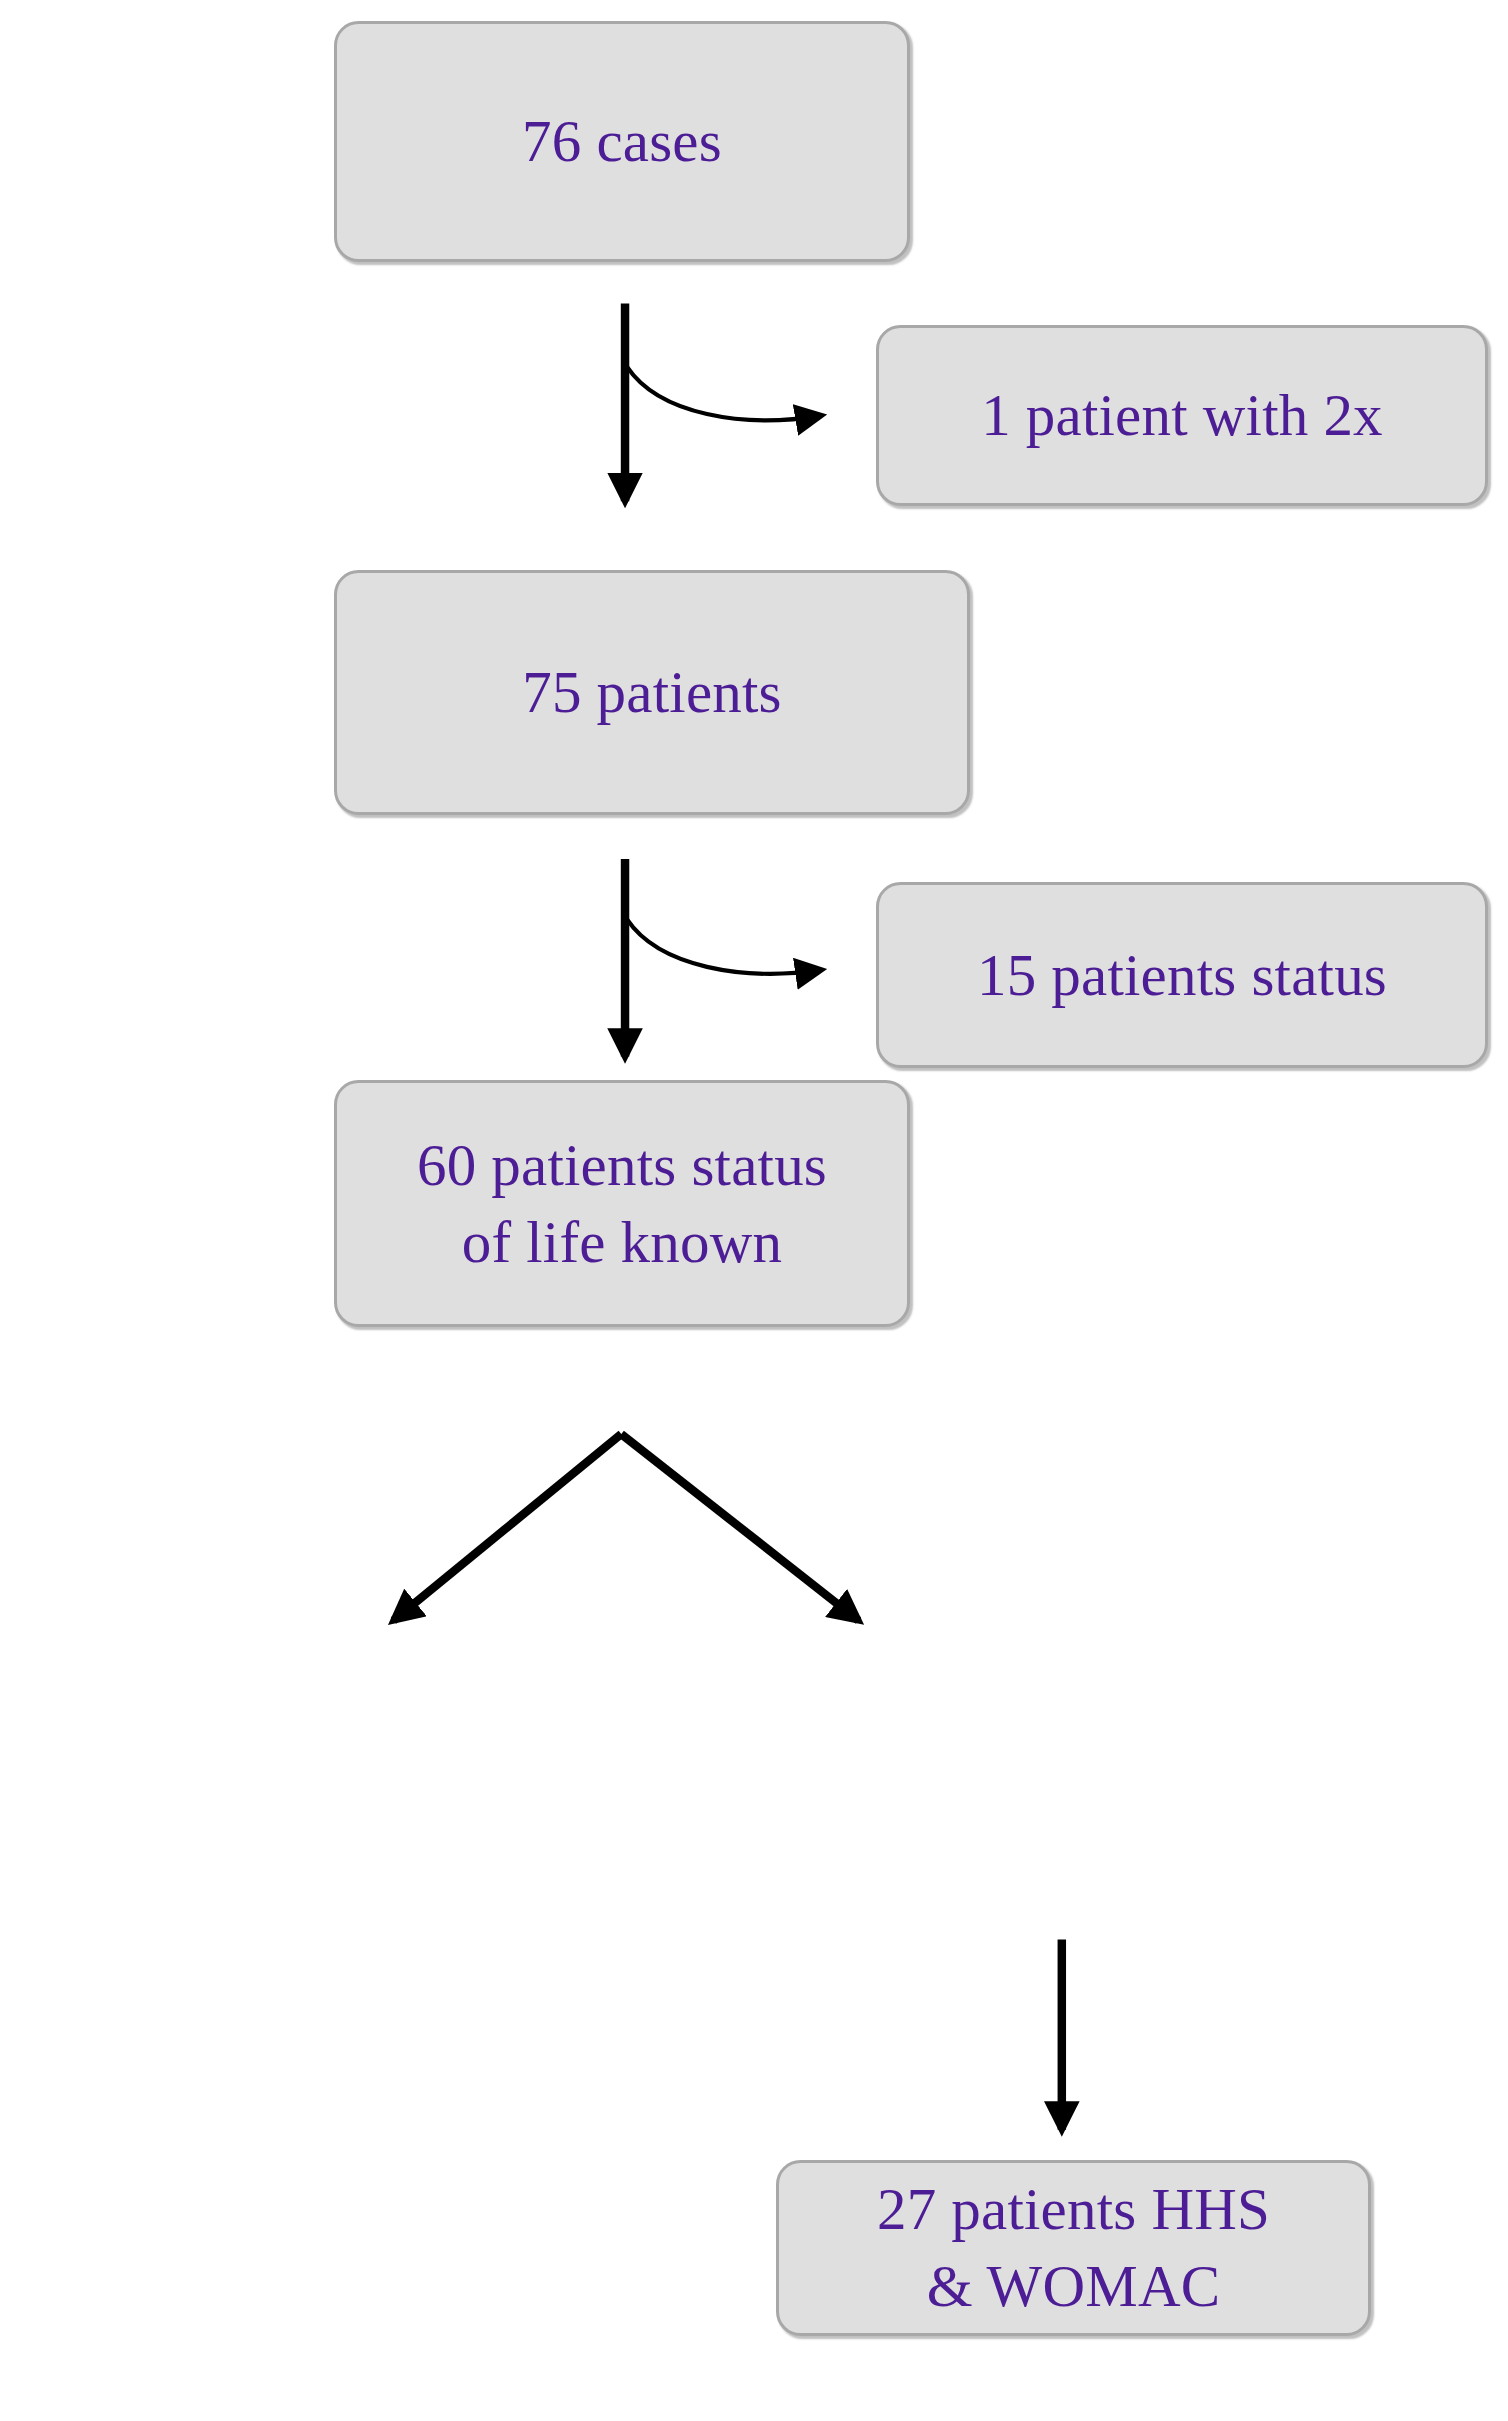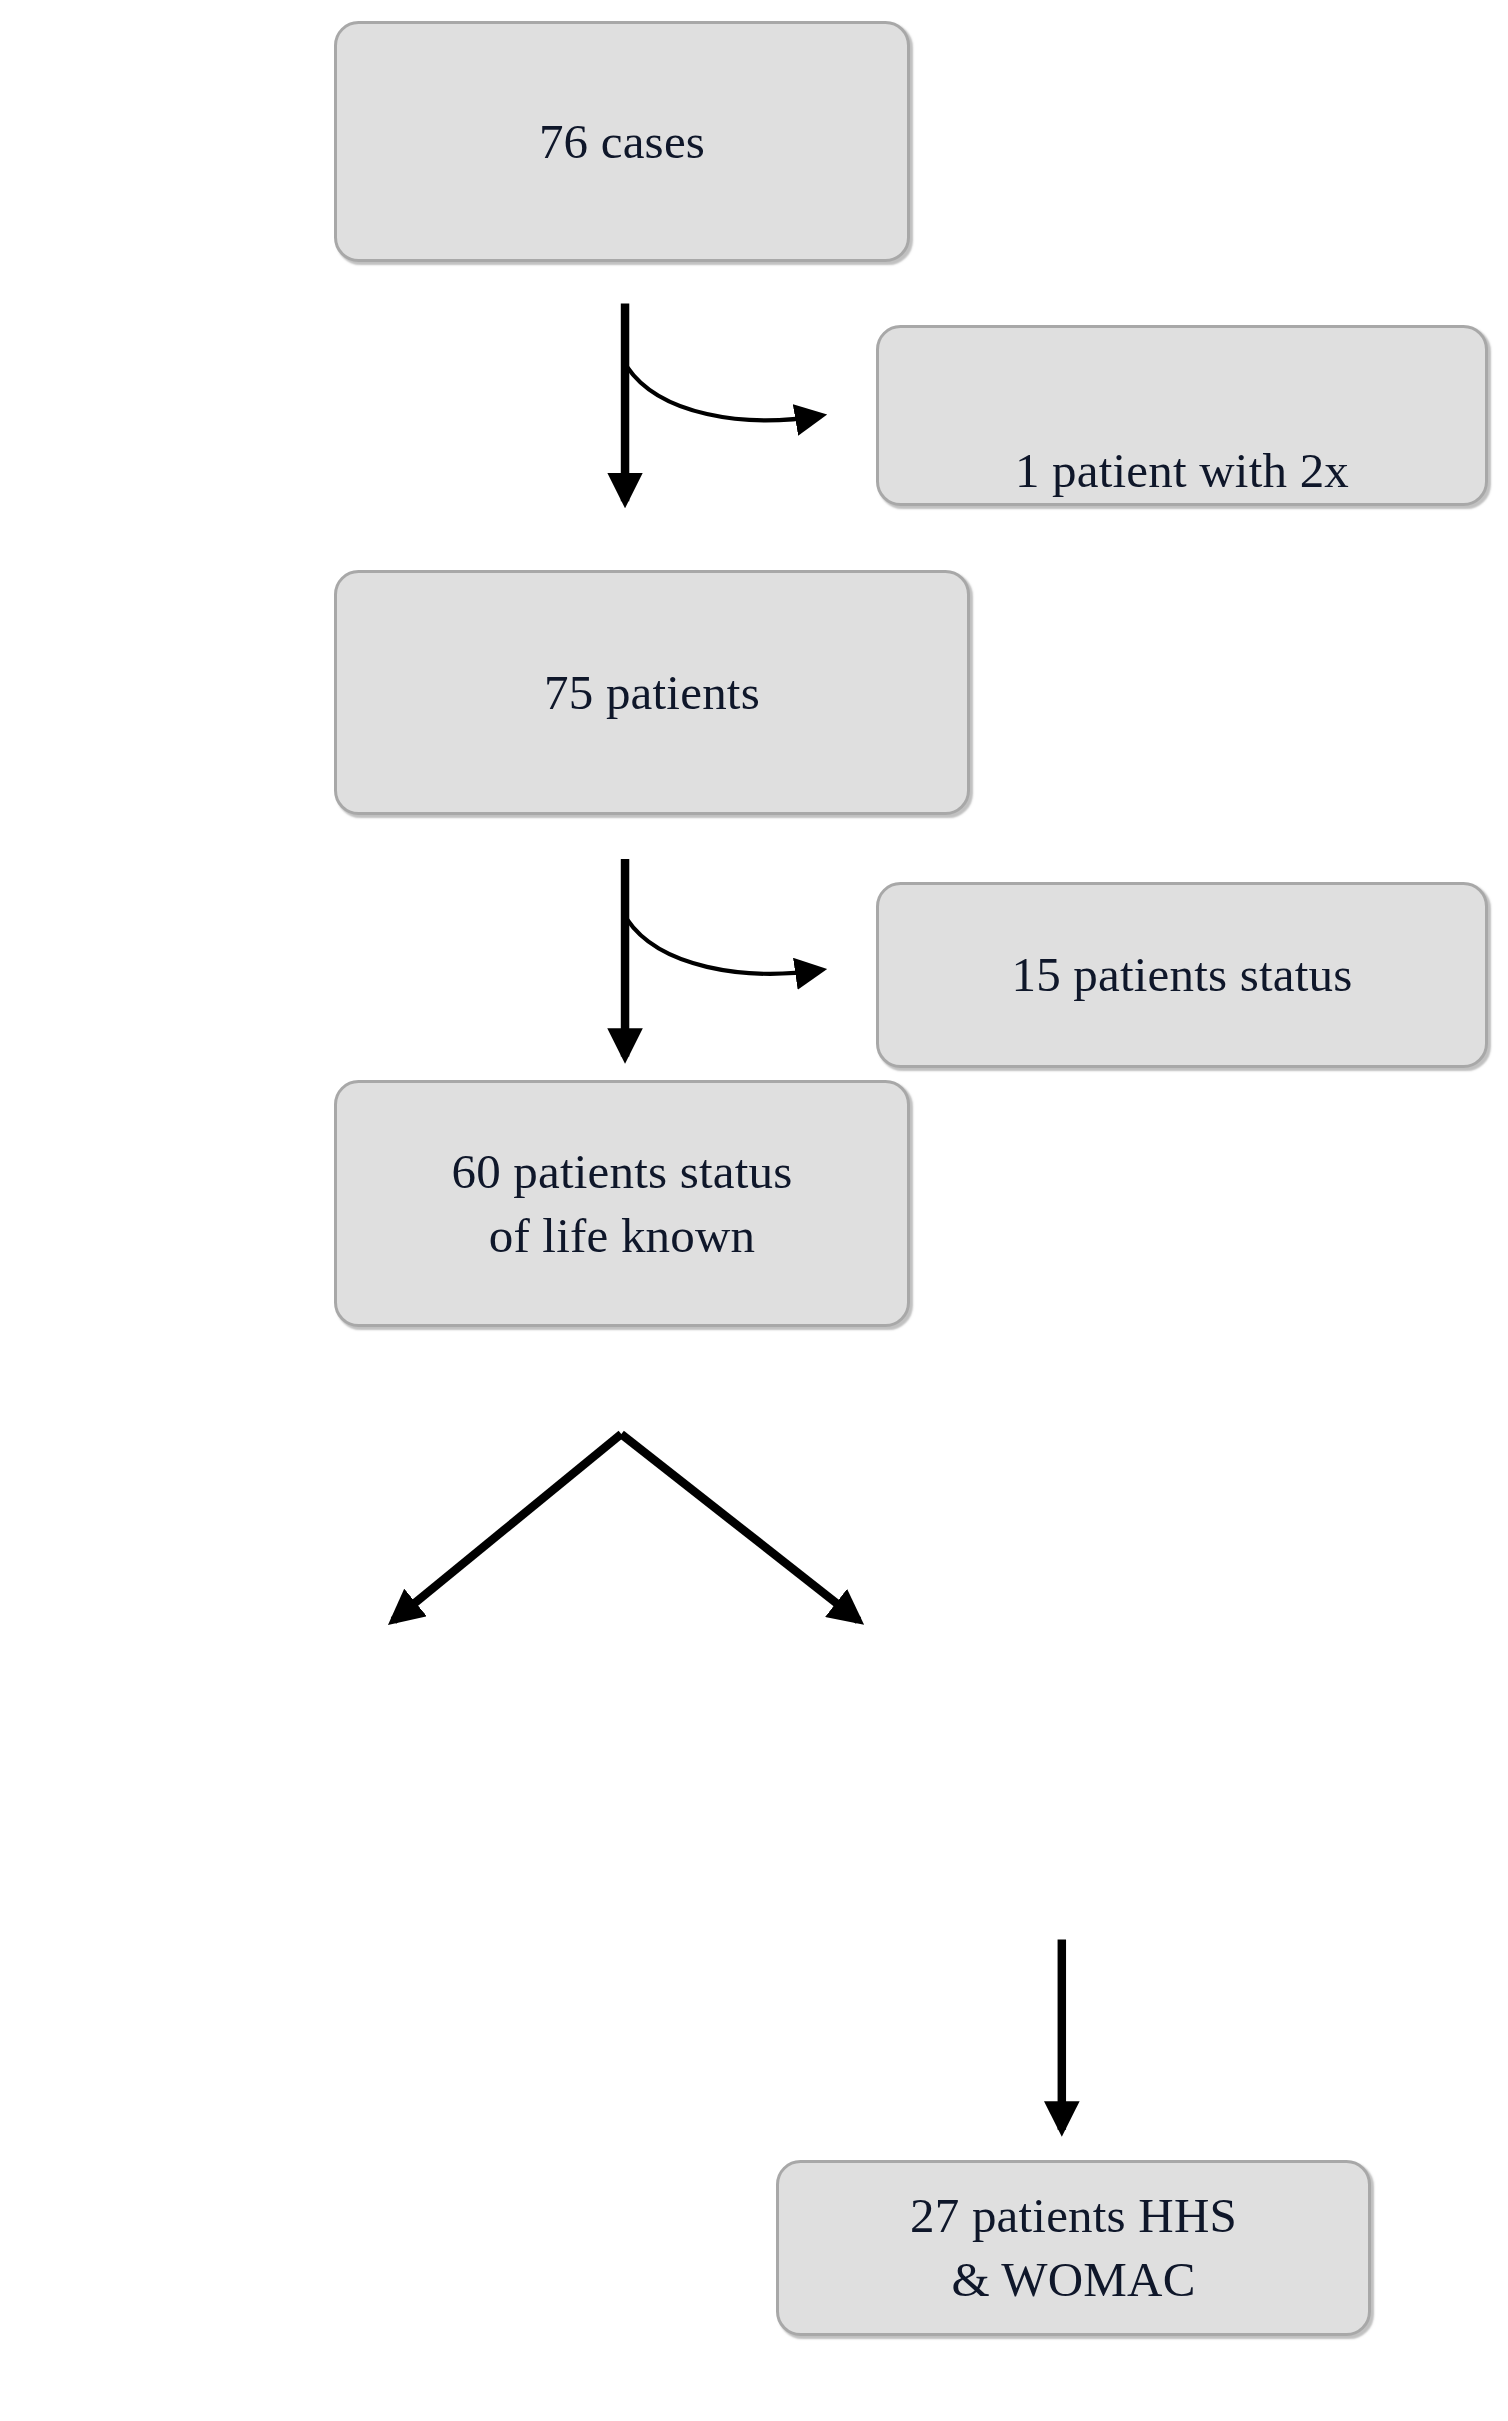--- a/index.html
+++ b/index.html
@@ -32,31 +32,31 @@
     background: #dfdfdf;
     border: 3.8px solid #a8a8a8;
     border-radius: 24.5px;
     box-shadow: 2.8px 2.8px 1.9px rgba(140,140,140,0.55);
     display: flex;
     align-items: center;
     justify-content: center;
     text-align: center;
   }
   .node-label {
-    color: #0f172a;
-    font-size: 49px;
+    color: #4c1d95;
+    font-size: 59px;
     line-height: 1.30;
     letter-spacing: 0.2px;
     white-space: pre-line;
     padding: 0 13px;
   }
 
   
   #node-cases           { left: 334px;  top: 21px;   width: 576px;  height: 241px; }
-  #node-duplicate       { left: 876px;  top: 325px;  width: 612px;  height: 181px; align-items: flex-end; }
+  #node-duplicate       { left: 876px;  top: 325px;  width: 612px;  height: 181px; }
   #node-patients        { left: 334px;  top: 570px;  width: 636px;  height: 245px; }
   #node-status-unknown  { left: 876px;  top: 882px;  width: 612px;  height: 186px; }
   #node-status-known    { left: 334px;  top: 1080px; width: 576px;  height: 247px; }
   #node-died            { left: 13px;   top: 1665px; width: 595px;  height: 235px; }
   #node-alive           { left: 776px;  top: 1662px; width: 573px;  height: 243px; }
   #node-scores          { left: 776px;  top: 2160px; width: 595px;  height: 176px; }
 </style>
 </head>
 <body>
 

